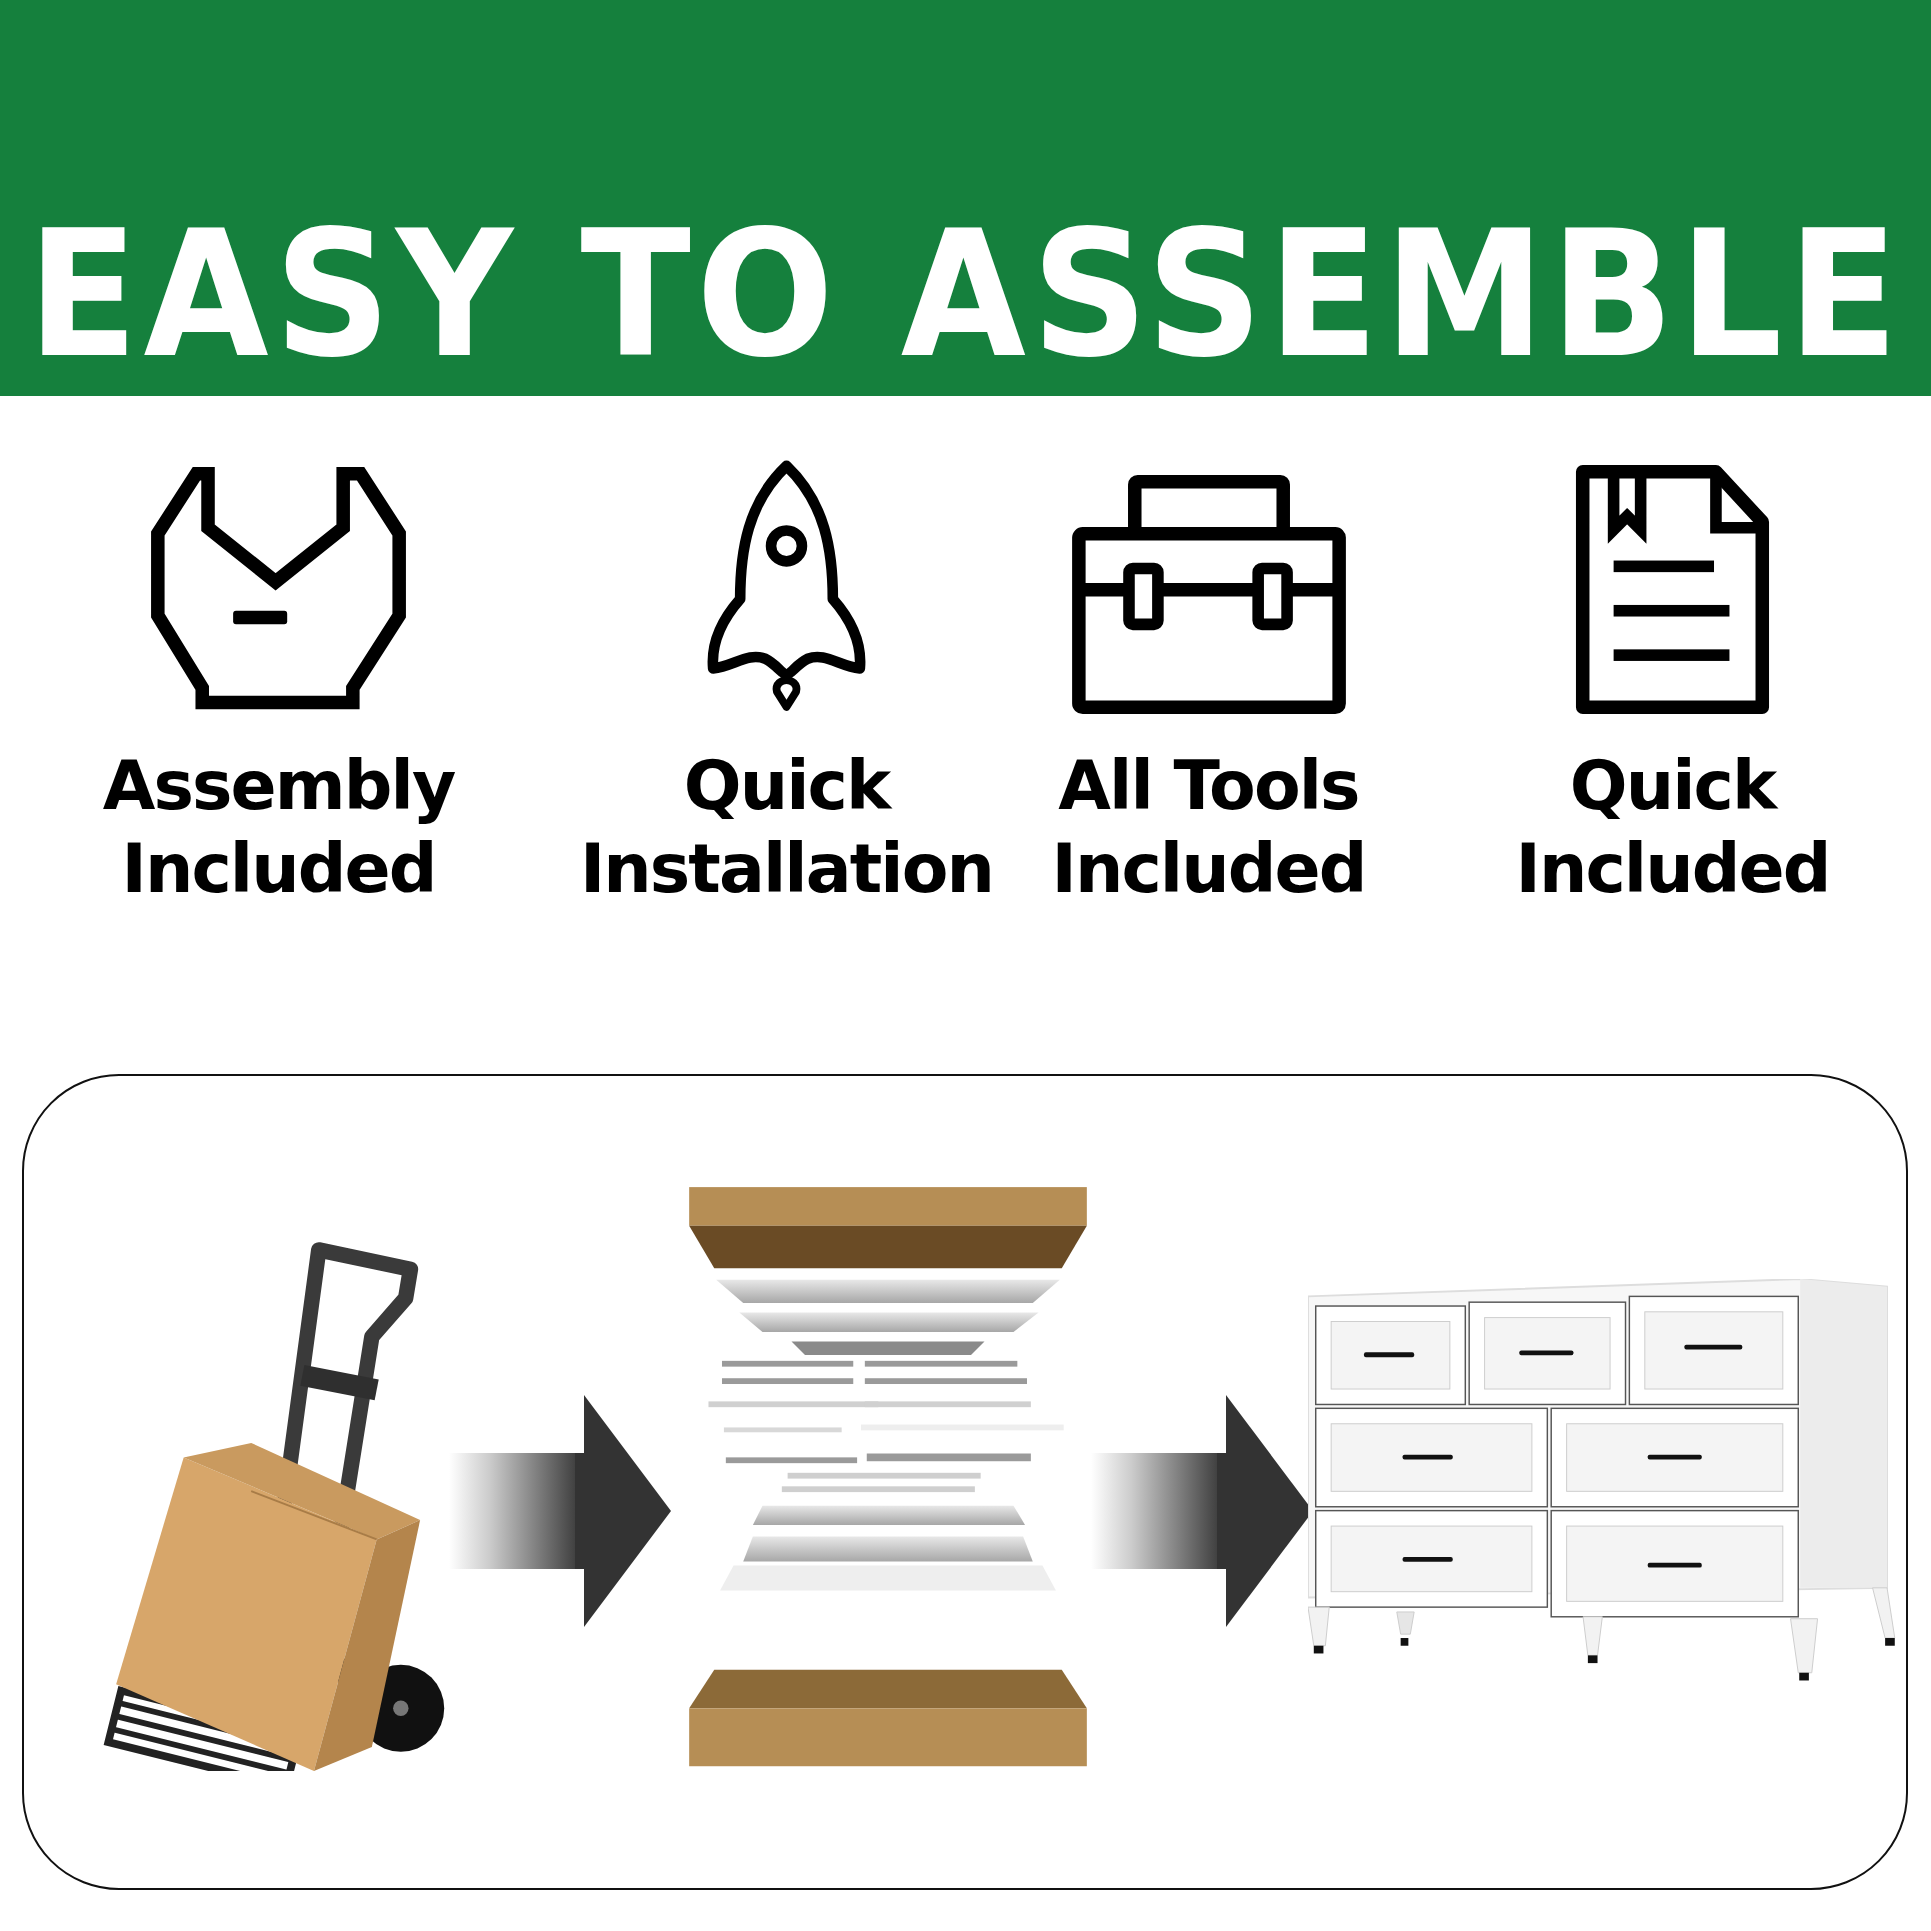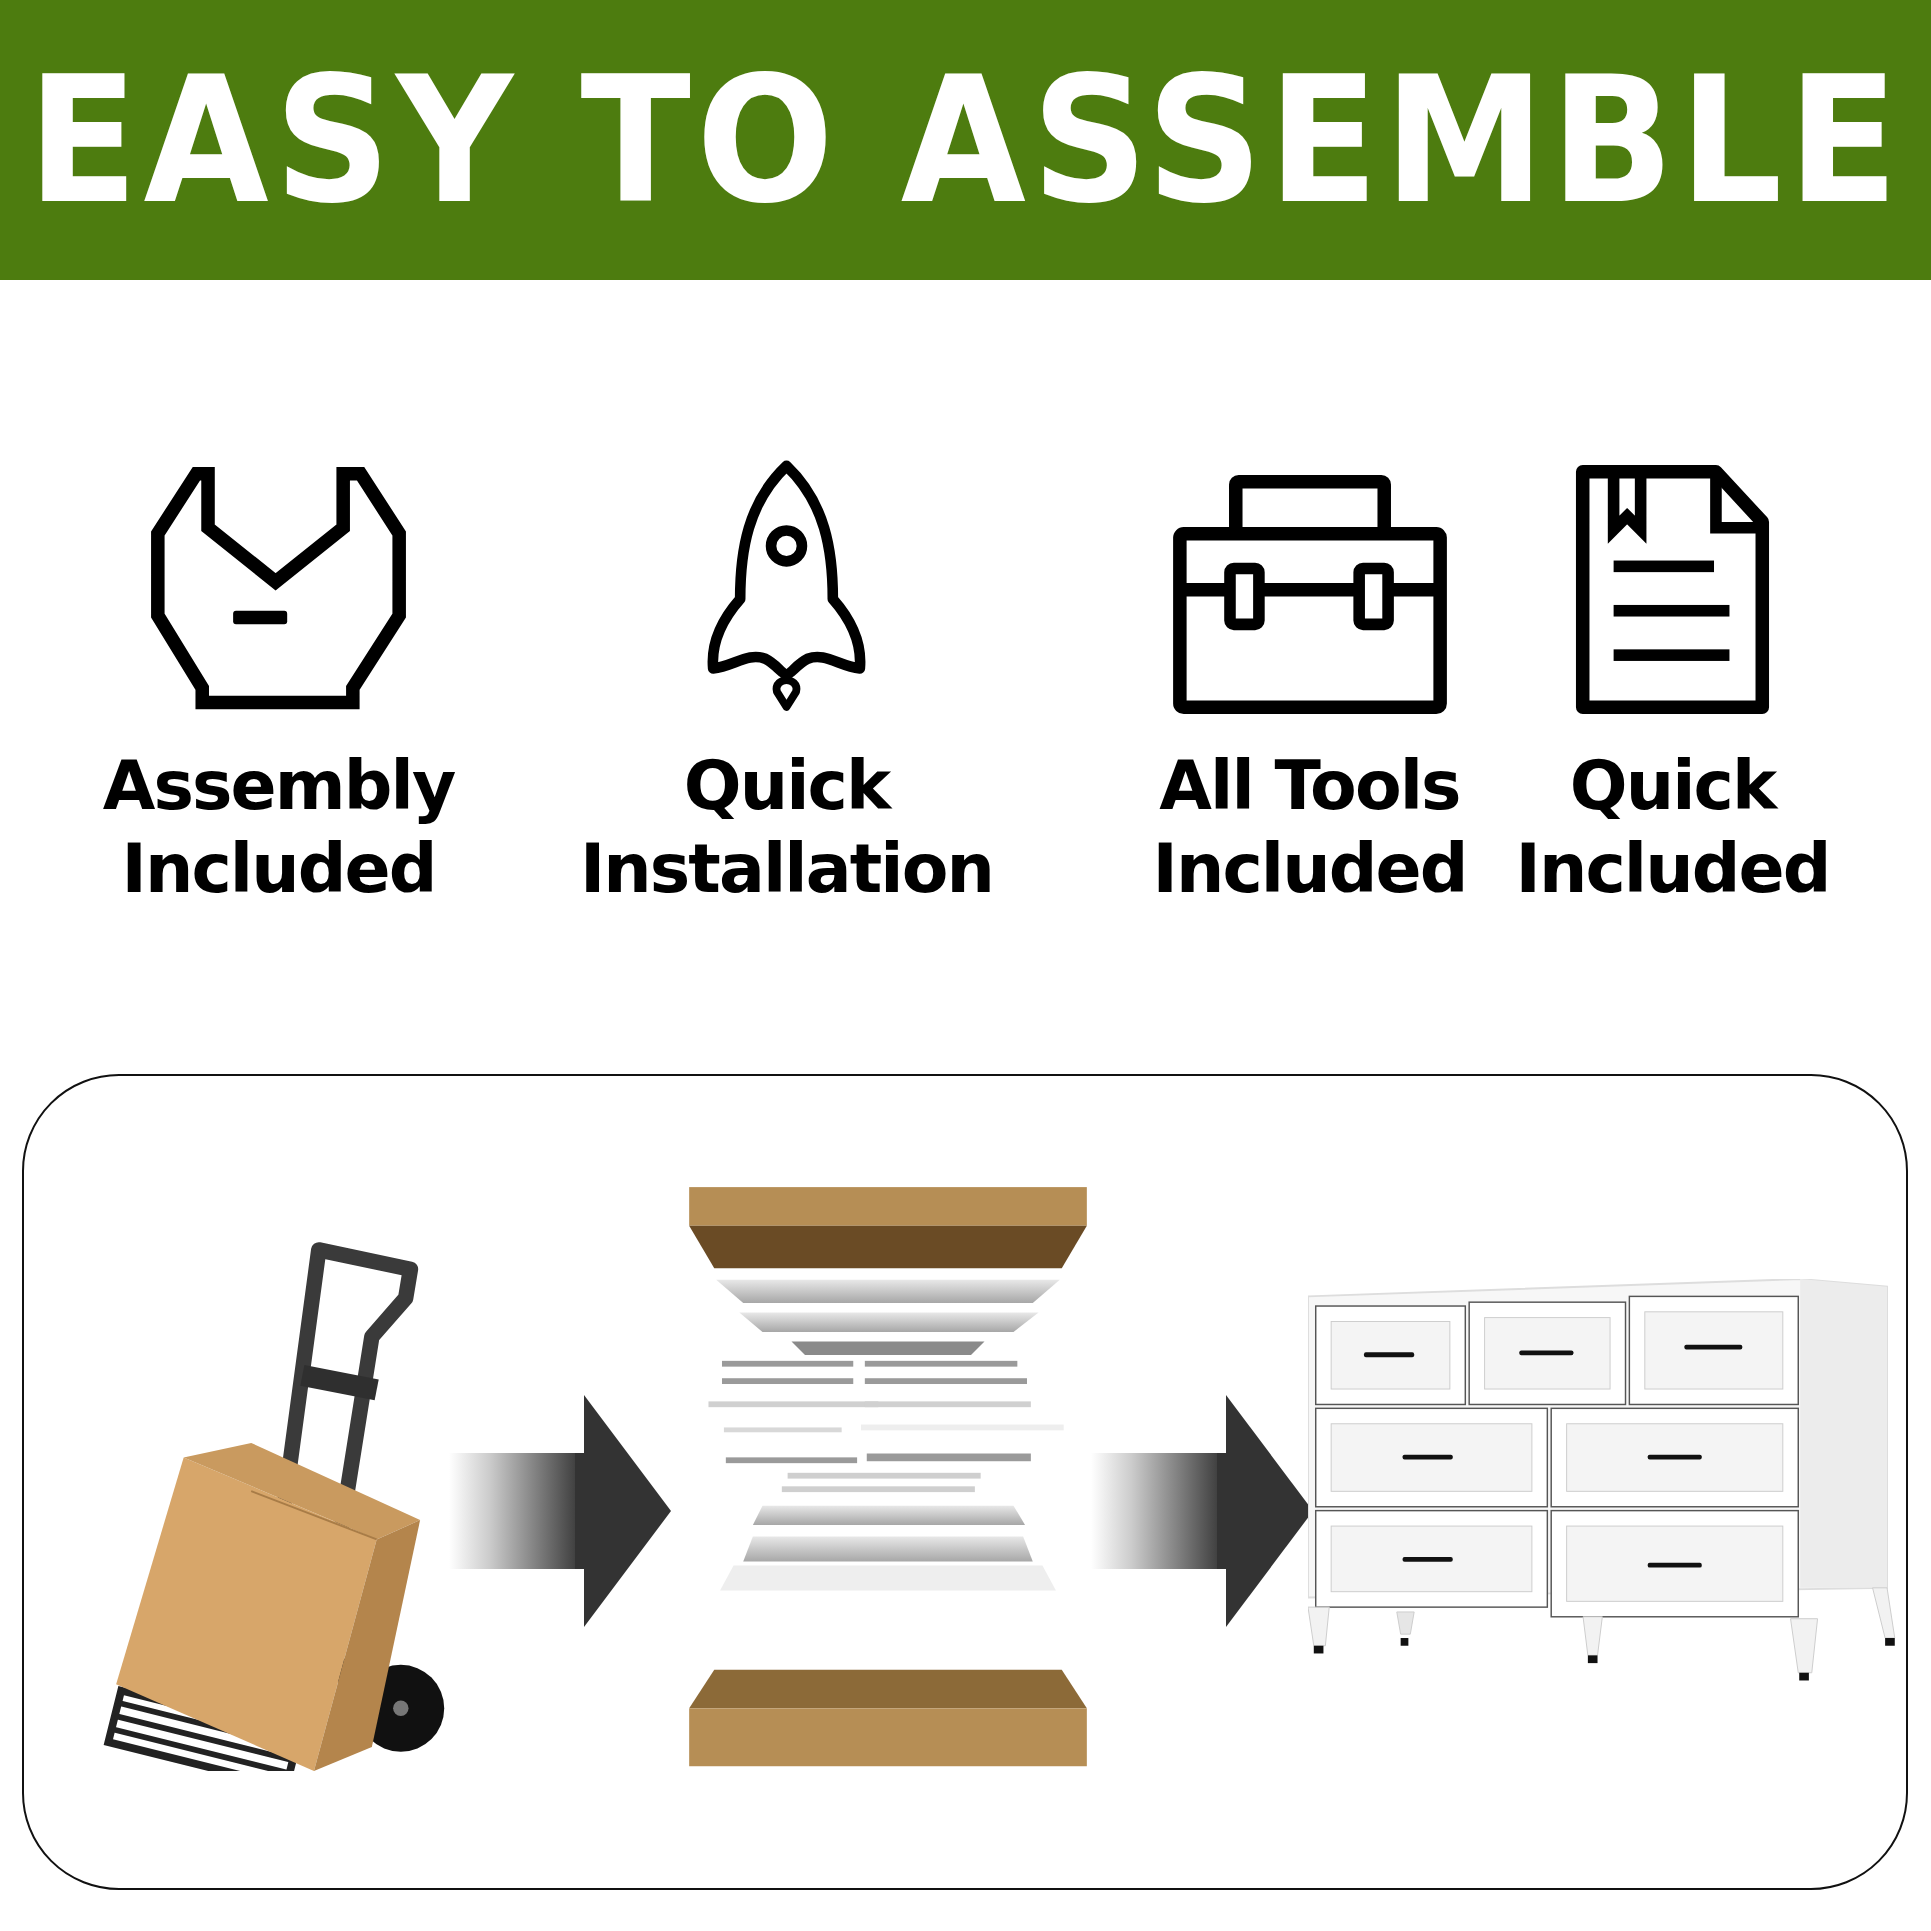--- a/index.html
+++ b/index.html
@@ -1,17 +1,17 @@
 <!DOCTYPE html>
 <html><head>
 <meta charset="utf-8">
 <style>
   html, body { margin:0; padding:0; background:#ffffff; }
   body { width:1931px; height:1931px; position:relative; overflow:hidden; font-family:"DejaVu Sans", sans-serif; }
-  .banner { position:absolute; left:0; top:0; width:1931px; height:280px; background:#4d7c0f; display:flex; align-items:center; justify-content:center; }
+  .banner { position:absolute; left:0; top:0; width:1931px; height:396px; background:#15803d; display:flex; align-items:flex-end; justify-content:center; }
   .banner h1 { margin:0; color:#ffffff; font-family:"DejaVu Sans", sans-serif; font-weight:bold; font-size:174px; letter-spacing:5.8px; transform:scaleX(0.93); white-space:nowrap; }
   .features { position:absolute; top:454px; left:0; width:1931px; height:463px; }
   .feature { position:absolute; top:0; width:425px; text-align:center; }
   .feature .icon { height:261px; display:flex; justify-content:center; align-items:flex-end; }
   .feature .label { margin-top:29px; font-family:"DejaVu Sans", sans-serif; font-weight:bold; font-size:68px; line-height:83px; color:#000; letter-spacing:-1.9px; }
   .panel { position:absolute; left:22px; top:1074px; width:1886px; height:816px; border:2.9px solid #111; border-radius:97px; box-sizing:border-box; background:#fff; }
   .arrow { position:absolute; }
   .arrow .tail { position:absolute; left:0; top:58px; width:135px; height:116px; background:linear-gradient(to right, rgba(51,51,51,0) 0%, rgba(51,51,51,0.25) 30%, #333 100%); }
   .arrow .head { position:absolute; left:135px; top:0; width:0; height:0; border-top:116px solid transparent; border-bottom:116px solid transparent; border-left:87px solid #333; }
   .arrow .shaft { position:absolute; left:126px; top:58px; width:11.6px; height:116px; background:#333; }
@@ -45,21 +45,21 @@
         <circle cx="100" cy="95" r="16" fill="none" stroke="#000" stroke-width="11"></circle>
         <path d="M100 262 L90 246 C88 238 95 234 100 234 C105 234 112 238 110 246 Z" fill="none" stroke="#000" stroke-width="8" stroke-linejoin="round"></path>
       </svg>
     </div>
     <div class="label">
       <div>Quick</div>
       <div>Installation</div>
     </div>
   </div>
 
-  <div class="feature" style="left:1097px;text-align:center;">
+  <div class="feature" style="left:996px;text-align:center;">
     <div class="icon">
       <svg width="280" height="241" viewBox="0 0 290 250">
         <rect x="68" y="8" width="154" height="60" fill="none" stroke="#000" stroke-width="14" rx="3"></rect>
         <rect x="10" y="62" width="270" height="180" fill="#fff" stroke="#000" stroke-width="14" rx="4"></rect>
         <line x1="10" y1="120" x2="280" y2="120" stroke="#000" stroke-width="14"></line>
         <rect x="62" y="98" width="30" height="58" rx="4" fill="#fff" stroke="#000" stroke-width="12"></rect>
         <rect x="196" y="98" width="30" height="58" rx="4" fill="#fff" stroke="#000" stroke-width="12"></rect>
       </svg>
     </div>
     <div class="label">

